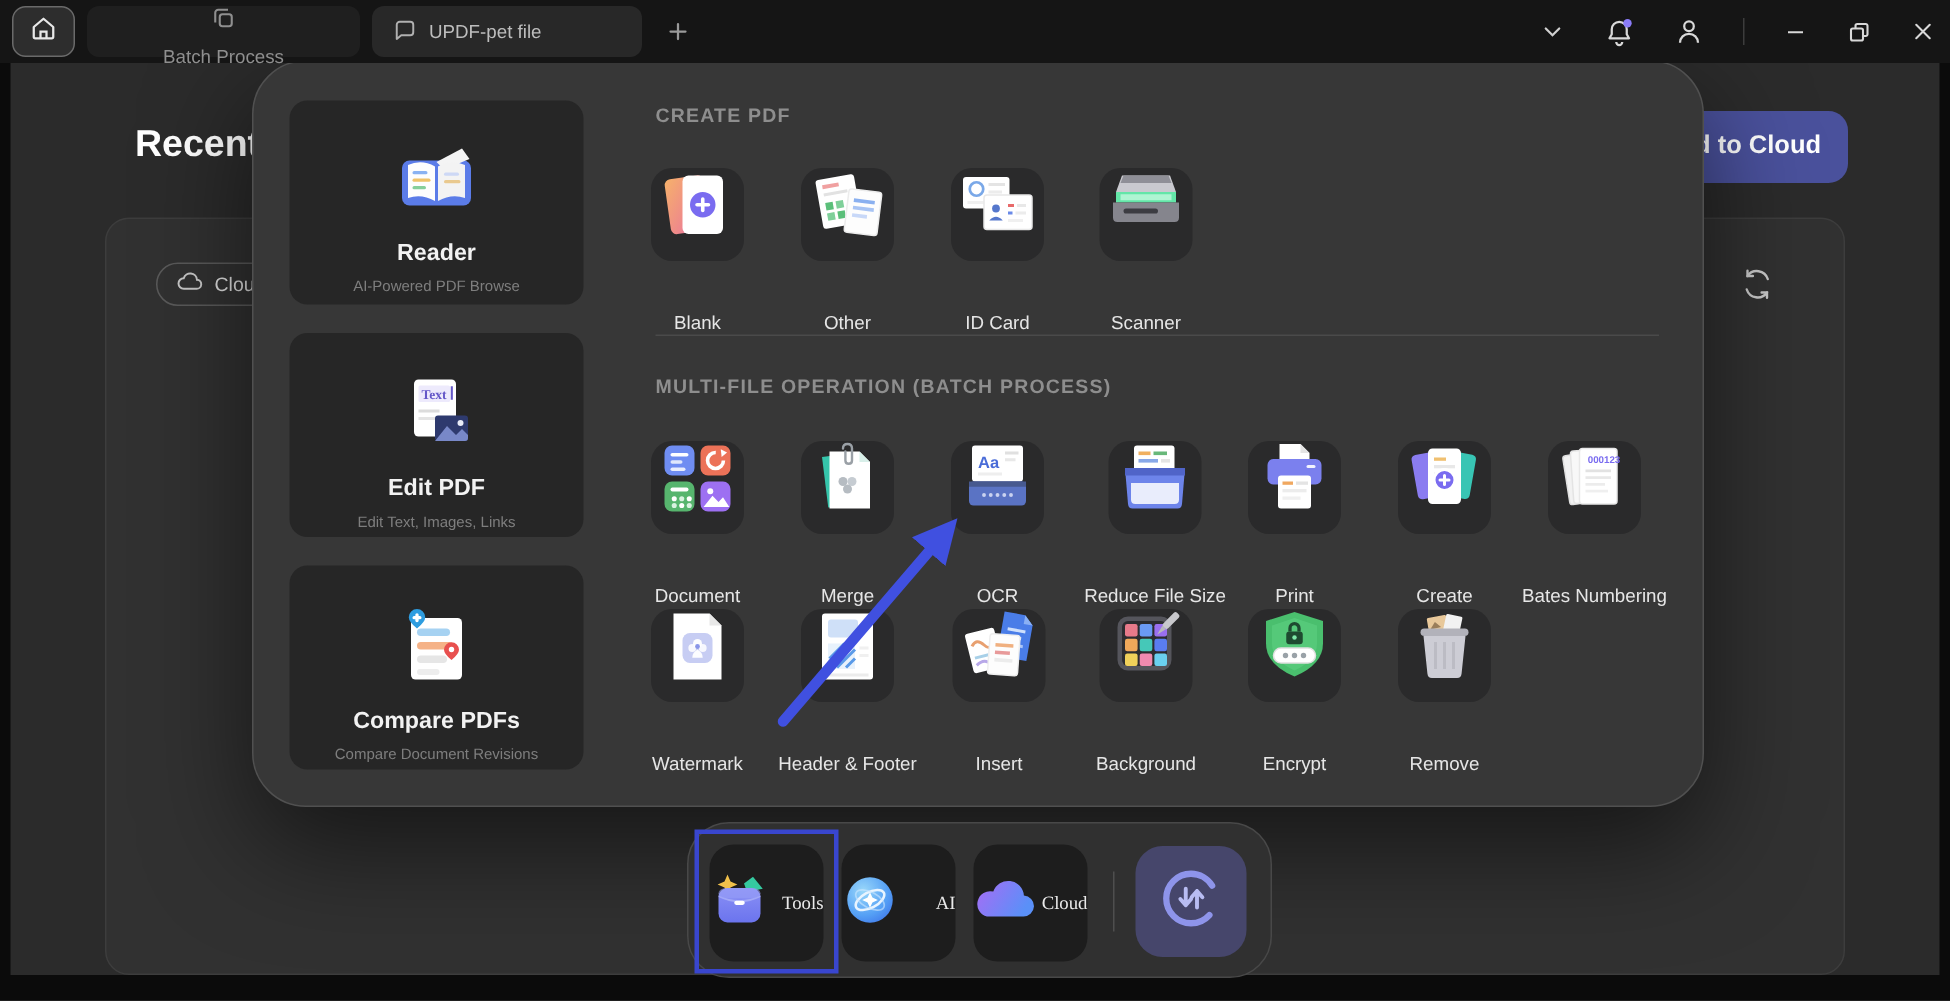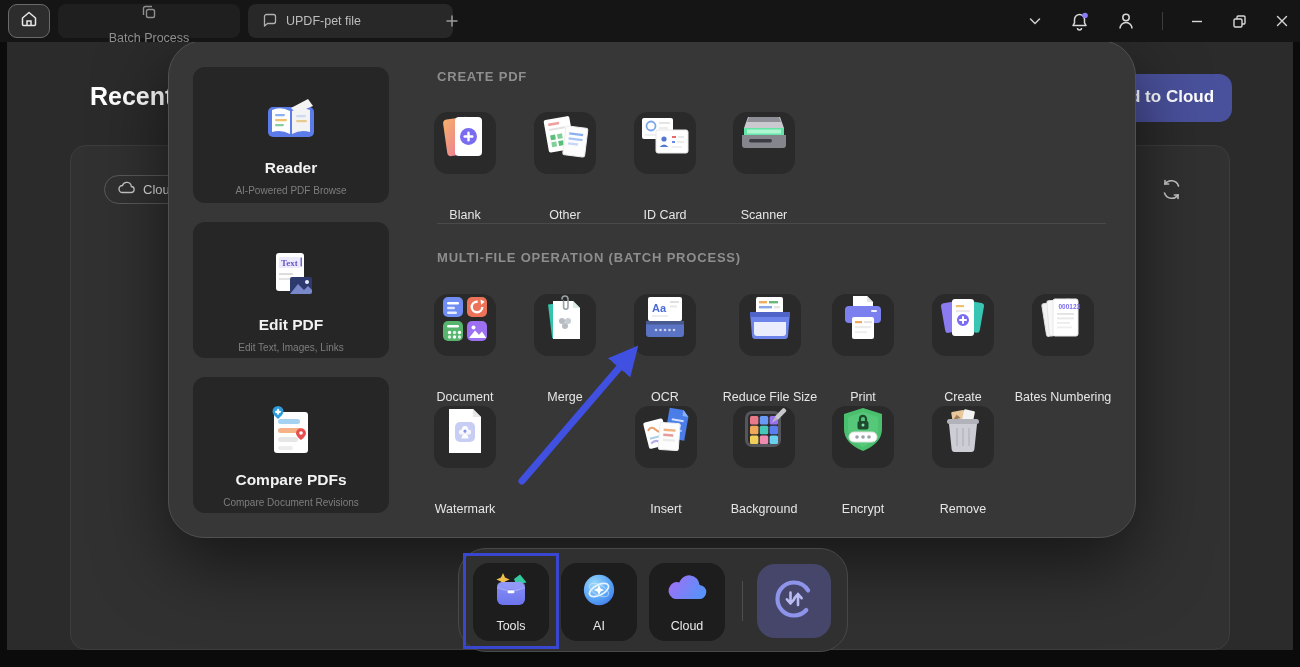--- a/index.html
+++ b/index.html
@@ -11,21 +11,21 @@
     overflow:hidden;
     -webkit-font-smoothing:antialiased;
   }
   
   .topbar { position:absolute; left:0; top:0; width:1300px; height:42px; background:#151515; z-index:30; }
   .home-btn { position:absolute; left:8px; top:4px; width:42px; height:34px; border-radius:9px;
     background:#2d2d2d; border:1px solid #6a6a6a; display:flex; align-items:center; justify-content:center; cursor:pointer; }
   .tab { position:absolute; top:4px; height:34px; border-radius:8px; display:flex; align-items:center;
     gap:8px; padding:0 14px; font-size:12.5px; cursor:pointer; }
   .tab1 { left:58px; width:182px; background:#1f1f1f; color:#8f8f8f;flex-direction:column; }
-  .tab2 { left:248px; width:205px; background:#282828; color:#bdbdbd; }
+  .tab2 { left:248px; width:180px; background:#282828; color:#bdbdbd; }
   .tb-plus { position:absolute; left:444px; top:13px; }
   .tb-right { position:absolute; right:10px; top:0; height:42px; display:flex; align-items:center; gap:26px; }
   .tb-ico { display:flex; align-items:center; justify-content:center; cursor:pointer; }
   .tb-sep { width:1px; height:18px; background:#3c3c3c; }
   
   .main-bg { position:absolute; left:7px; top:42px; width:1286px; height:608px; background:#2b2b2b; z-index:1; }
   .recent-heading { position:absolute; left:90px; top:82px; font-size:25px; font-weight:bold; color:#ffffff; z-index:2; }
   .recent-panel { position:absolute; left:70px; top:145px; width:1160px; height:505px; background:#313131;
     border:1px solid #3d3d3d; border-radius:16px; z-index:2; }
   .cloud-pill { position:absolute; left:33px; top:29px; width:118px; height:29px; border:1px solid #5a5a5a;
@@ -47,21 +47,21 @@
   .tool { position:absolute; width:120px; display:flex; flex-direction:column; align-items:center; cursor:pointer;gap:24px; }
   .tile { width:62px; height:62px; border-radius:14px; background:#2a2a2b; display:flex; justify-content:center; }
   .t-label { margin-top:10px; font-size:12.5px; color:#e6e6e6; white-space:nowrap; }
   
   .arrow-layer { position:absolute; left:0; top:0; width:1300px; height:667px; z-index:20; pointer-events:none; }
   
   .dock { position:absolute; left:458px; top:548px; width:390px; height:104px; background:#303030;
     border:1px solid #484848; border-radius:28px; z-index:12; }
   .dock-sel { position:absolute; left:4px; top:4px; width:96px; height:96px; border:3px solid #3946cf; }
   .dock-item { position:absolute; top:14px; width:76px; height:78px; border-radius:16px; background:#1d1d1d;
-    display:flex; flex-direction:column; align-items:center; justify-content:space-between; padding:9px 0 8px; cursor:pointer; }
+    display:flex; flex-direction:row; align-items:center; justify-content:space-between; padding:9px 0 8px; cursor:pointer;font-family:Liberation Serif, serif; }
   .dock-label { font-size:12.5px; color:#eaeaea; }
   .dock-sep { position:absolute; left:283px; top:32px; width:1px; height:40px; background:#4e4e4e; }
   .transfer-btn { position:absolute; left:298px; top:15px; width:74px; height:74px; border-radius:18px;
     background:#46466b; display:flex; align-items:center; justify-content:center; cursor:pointer; }
 </style>
 </head>
 <body>
 
 <div class="main-bg"></div>
 <div class="recent-heading">Recent</div>
@@ -470,20 +470,38 @@
         <circle cx="21.5" cy="26" r="2.6" fill="#ffffff" opacity=".85"></circle>
         <circle cx="28.5" cy="26" r="2.6" fill="#ffffff" opacity=".85"></circle>
         <path d="M25 27 q-3.5 2 -3.5 5.5 h7 q0 -3.5 -3.5 -5.5 Z" fill="#ffffff" opacity=".95"></path>
         <circle cx="25" cy="25" r="1.6" fill="#8a96e8"></circle>
       </svg>
     </span>
       </div>
     <div class="t-label">Watermark</div>
   </div>
 
+  <div class="tool" style="left:336px; top:365px">
+    <div class="tile">
+        <span>
+      <svg width="50" height="50" viewBox="0 0 50 50">
+        <rect x="8" y="3" width="34" height="44" rx="2" fill="#ffffff"></rect>
+        <rect x="12" y="7" width="20" height="12" rx="2" fill="#cfe0f8"></rect>
+        <rect x="34.5" y="8" width="5" height="2" fill="#ececec"></rect>
+        <rect x="34.5" y="12" width="5" height="2" fill="#f0f0f0"></rect>
+        <rect x="12" y="23" width="18" height="17" fill="#e8f2fc"></rect>
+        <path d="M13 39 L28 24 M13 33 L23 23 M18 39 L30 27 M24 39 L30 33" stroke="#5a9ae8" stroke-width="2"></path>
+        <rect x="33" y="25" width="6" height="2" fill="#f0f0f0"></rect>
+        <rect x="33" y="30" width="6" height="2" fill="#f0f0f0"></rect>
+        <rect x="12" y="43" width="27" height="2" fill="#ececec"></rect>
+      </svg>
+    </span>
+      </div>
+    <div class="t-label">Header &amp; Footer</div>
+  </div>
 
   <div class="tool" style="left:437px; top:365px">
     <div class="tile">
         <span>
       <svg width="54" height="50" viewBox="0 0 54 50">
         <g transform="rotate(10 37 18)">
           <path d="M28 3 h14 l6 6 v24 h-20 Z" fill="#4a7de8"></path>
           <path d="M42 3 l6 6 h-6 Z" fill="#8ab0f4"></path>
           <rect x="32" y="13" width="12" height="2" fill="#cfe0fc"></rect>
           <rect x="32" y="18" width="10" height="2" fill="#cfe0fc"></rect>

